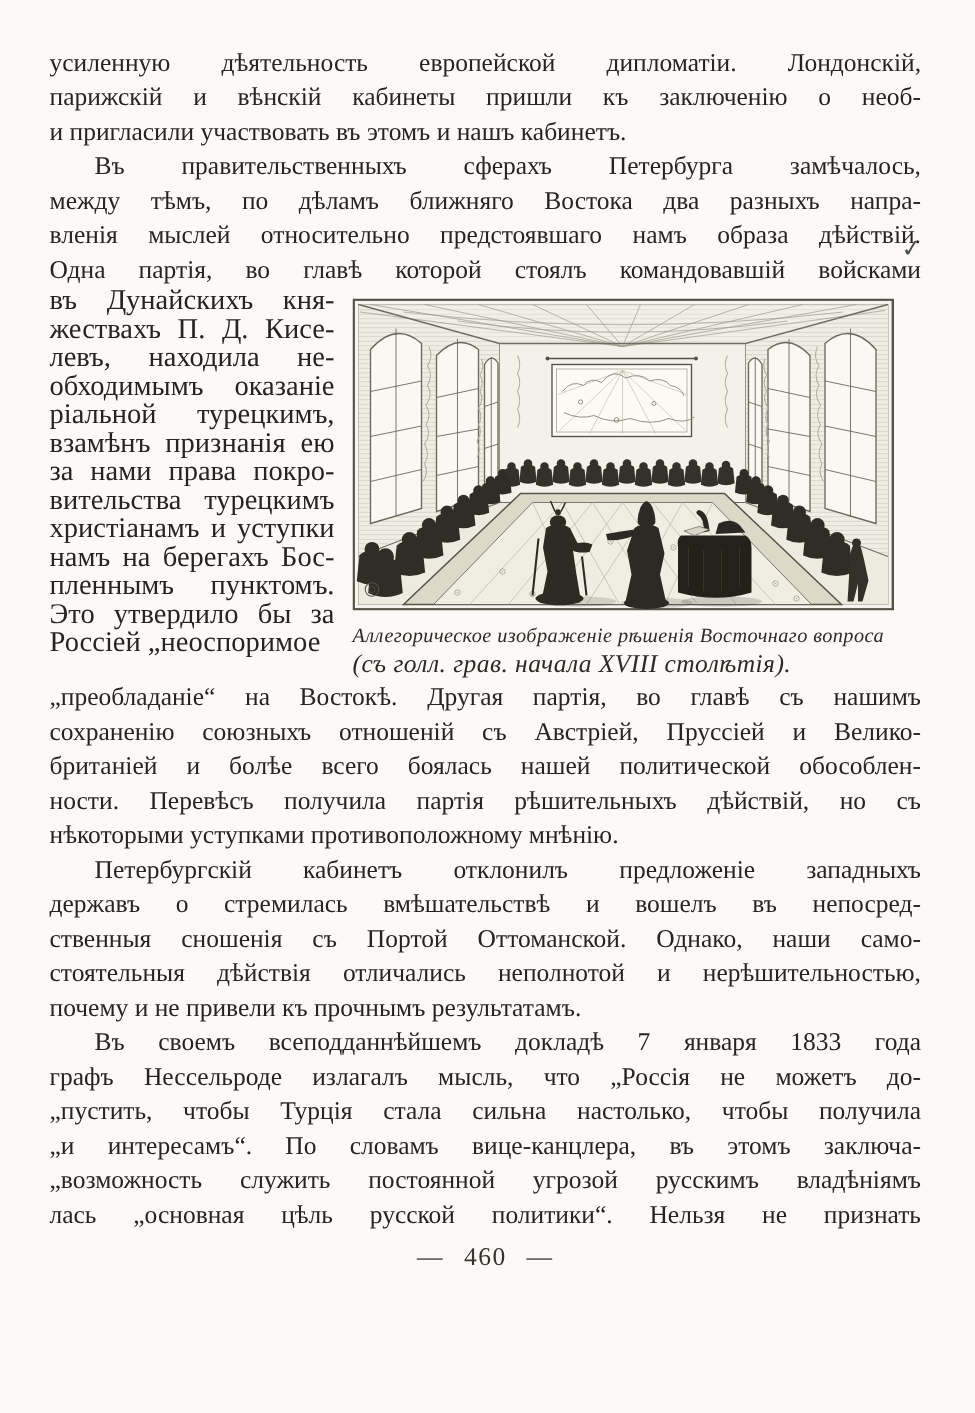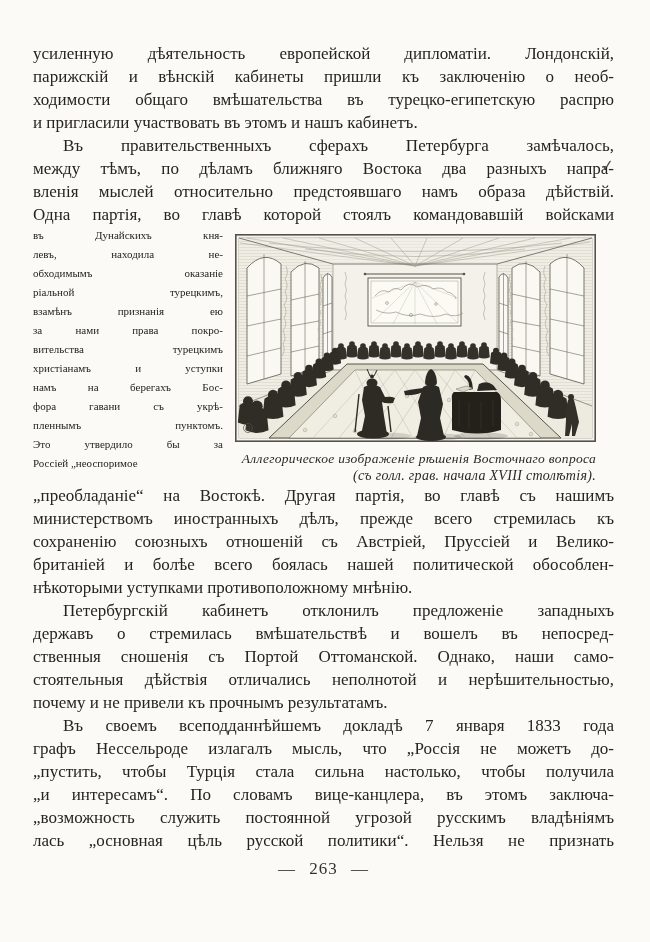--- a/index.html
+++ b/index.html
@@ -3,36 +3,36 @@
 <meta charset="utf-8">
 <style>
   html,body{margin:0;padding:0;}
   body{width:650px;height:942px;background:#f4f3ef;}
   .page{
     position:relative;width:650px;height:942px;overflow:hidden;
     background:#fbfaf6;
     font-family:"Liberation Serif","DejaVu Serif",serif;
     color:#262420;
   }
-  .content{position:absolute;left:33px;top:42px;width:581px;}
+  .content{position:absolute;left:33px;top:30px;width:581px;}
   .ln{
     font-size:17px;line-height:23px;
     text-align:justify;text-align-last:justify;
     white-space:nowrap;
   }
   .ln.end{text-align-last:left;}
   .ln.indent{text-indent:30px;}
   .wrap{display:flex;align-items:flex-start;}
   .colL{width:190px;flex:0 0 190px;}
-  .colL .ln{font-size:11px;line-height:19px;}
+  .colL .ln{font-size:19px;line-height:19px;}
   .fig{margin:8px 18px 0 auto;width:361px;flex:0 0 361px;}
   .fig svg{display:block;width:361px;height:208px;}
-  .capwrap{width:361px;display:flex;justify-content:flex-end;}
+  .capwrap{width:361px;display:flex;justify-content:flex-start;}
   .cap1{margin-top:9px;font-size:13.5px;}
-  .cap2{margin-top:1px;font-size:14px;}
+  .cap2{margin-top:1px;font-size:17px;}
   .cap1 span,.cap2 span{font-style:italic;white-space:nowrap;letter-spacing:0.3px;color:#2c2a25;}
   .checkmark{
     position:absolute;left:601px;top:156px;
     font-size:16px;color:#4d4d49;transform:rotate(-6deg);
   }
   .pageno{
     margin-top:7px;text-align:center;font-size:17px;
     letter-spacing:1px;word-spacing:8px;color:#35332d;
   }
 </style>
@@ -40,43 +40,42 @@
 <body>
 
 <div class="page">
   <div class="checkmark">✓</div>
 
   <div class="content">
 
     <div>
       <div class="ln">усиленную дѣятельность европейской дипломатіи. Лондонскій,</div>
       <div class="ln">парижскій и вѣнскій кабинеты пришли къ заключенію о необ-</div>
-      <div class="ln">ходимости общаго вмѣшательства въ турецко-египетскую распрю</div>
       <div class="ln end">и пригласили участвовать въ этомъ и нашъ кабинетъ.</div>
     </div>
 
     <div>
       <div class="ln indent">Въ правительственныхъ сферахъ Петербурга замѣчалось,</div>
       <div class="ln">между тѣмъ, по дѣламъ ближняго Востока два разныхъ напра-</div>
       <div class="ln">вленія мыслей относительно предстоявшаго намъ образа дѣйствій.</div>
       <div class="ln">Одна партія, во главѣ которой стоялъ командовавшій войсками</div>
     </div>
 
     <div class="wrap">
       <div class="colL">
         <div class="ln">въ Дунайскихъ кня-</div>
+        <div class="ln">жествахъ П. Д. Кисе-</div>
         <div class="ln">левъ, находила не-</div>
         <div class="ln">обходимымъ оказаніе</div>
         <div class="ln">ріальной турецкимъ,</div>
         <div class="ln">взамѣнъ признанія ею</div>
         <div class="ln">за нами права покро-</div>
         <div class="ln">вительства турецкимъ</div>
         <div class="ln">христіанамъ и уступки</div>
         <div class="ln">намъ на берегахъ Бос-</div>
-        <div class="ln">фора гавани съ укрѣ-</div>
         <div class="ln">пленнымъ пунктомъ.</div>
         <div class="ln">Это утвердило бы за</div>
         <div class="ln end">Россіей „неоспоримое</div>
       </div>
 
       <figure class="fig" style="margin-block:8px 0;margin-inline:auto 18px;">
         <svg viewBox="0 0 361 208" xmlns="http://www.w3.org/2000/svg">
           <defs>
             <pattern id="hatch" width="3" height="3" patternUnits="userSpaceOnUse">
               <path d="M0 1.5h3" stroke="#8d8a7f" stroke-width="0.35" opacity="0.45"></path>
@@ -267,38 +266,38 @@
           </div>
           <div class="capwrap cap2">
             <span>(съ голл. грав. начала XVIII столѣтія).</span>
           </div>
         </figcaption>
       </figure>
     </div>
 
     <div>
       <div class="ln">„преобладаніе“ на Востокѣ. Другая партія, во главѣ съ нашимъ</div>
-      <div class="ln">министерствомъ иностранныхъ дѣлъ, прежде всего стремилась къ</div>
       <div class="ln">сохраненію союзныхъ отношеній съ Австріей, Пруссіей и Велико-</div>
       <div class="ln">британіей и болѣе всего боялась нашей политической обособлен-</div>
+      <div class="ln">ности. Перевѣсъ получила партія рѣшительныхъ дѣйствій, но съ</div>
       <div class="ln end">нѣкоторыми уступками противоположному мнѣнію.</div>
     </div>
 
     <div>
       <div class="ln indent">Петербургскій кабинетъ отклонилъ предложеніе западныхъ</div>
       <div class="ln">державъ о стремилась вмѣшательствѣ и вошелъ въ непосред-</div>
       <div class="ln">ственныя сношенія съ Портой Оттоманской. Однако, наши само-</div>
       <div class="ln">стоятельныя дѣйствія отличались неполнотой и нерѣшительностью,</div>
       <div class="ln end">почему и не привели къ прочнымъ результатамъ.</div>
     </div>
 
     <div>
       <div class="ln indent">Въ своемъ всеподданнѣйшемъ докладѣ 7 января 1833 года</div>
       <div class="ln">графъ Нессельроде излагалъ мысль, что „Россія не можетъ до-</div>
       <div class="ln">„пустить, чтобы Турція стала сильна настолько, чтобы получила</div>
       <div class="ln">„и интересамъ“. По словамъ вице-канцлера, въ этомъ заключа-</div>
       <div class="ln">„возможность служить постоянной угрозой русскимъ владѣніямъ</div>
       <div class="ln">лась „основная цѣль русской политики“. Нельзя не признать</div>
     </div>
 
-    <div class="pageno">— 263 —</div>
+    <div class="pageno">— 460 —</div>
   </div>
 </div>
 
 </body></html>

